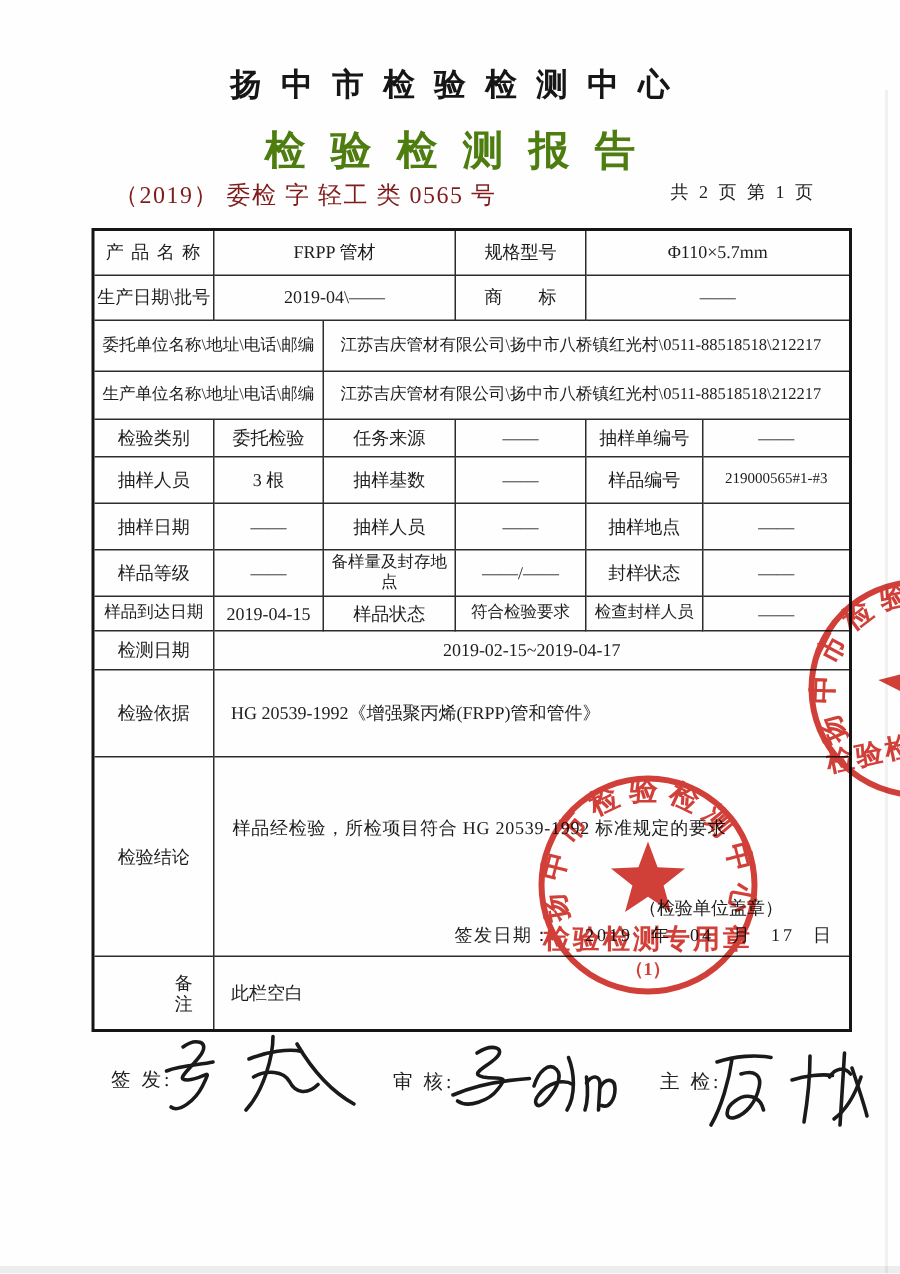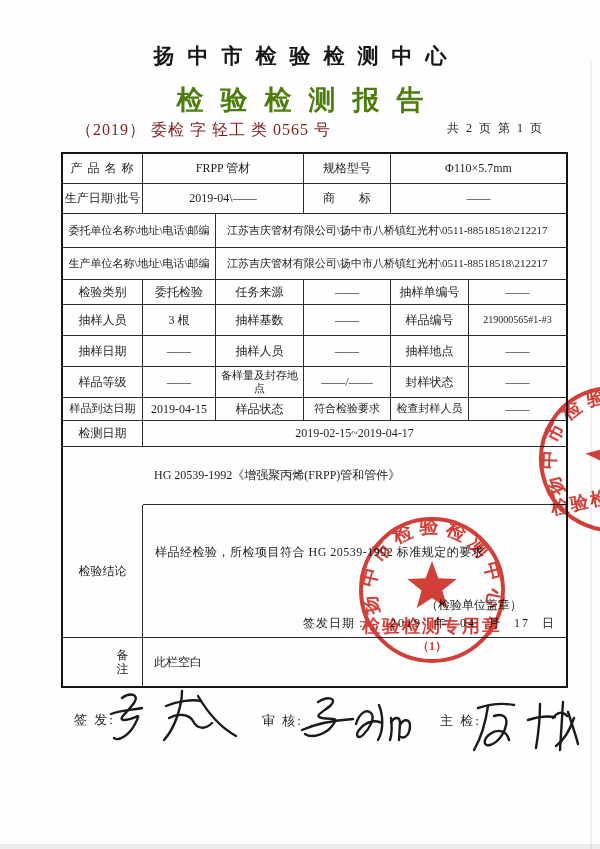--- a/index.html
+++ b/index.html
@@ -109,20 +109,21 @@
     <div class="c sm" style="grid-area:9/1/10/2">样品到达日期</div>
     <div class="c" style="grid-area:9/2/10/3">2019-04-15</div>
     <div class="c" style="grid-area:9/3/10/4">样品状态</div>
     <div class="c sm" style="grid-area:9/4/10/5">符合检验要求</div>
     <div class="c sm" style="grid-area:9/5/10/6">检查封样人员</div>
     <div class="c re" style="grid-area:9/6/10/7">——</div>
 
     <div class="c" style="grid-area:10/1/11/2">检测日期</div>
     <div class="c re" style="grid-area:10/2/11/7">2019-02-15~2019-04-17</div>
 
+    <div class="c" style="grid-area:11/1/12/2">检验依据</div>
     <div class="c re left" style="grid-area:11/2/12/7">HG 20539-1992《增强聚丙烯(FRPP)管和管件》</div>
 
     <div class="c" style="grid-area:12/1/13/2">检验结论</div>
     <div class="c re rel" style="grid-area:12/2/13/7">
       <span class="concl-text">样品经检验，所检项目符合 HG 20539-1992 标准规定的要求</span>
       <span class="seal-note">（检验单位盖章）</span>
       <span class="issue-line">
         <span>签发日期：</span><span class="dt">2019 年 04 月 17 日</span>
       </span>
     </div>

